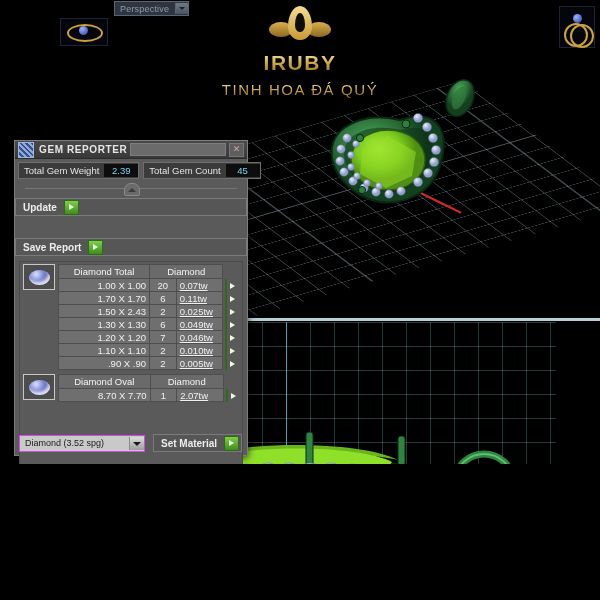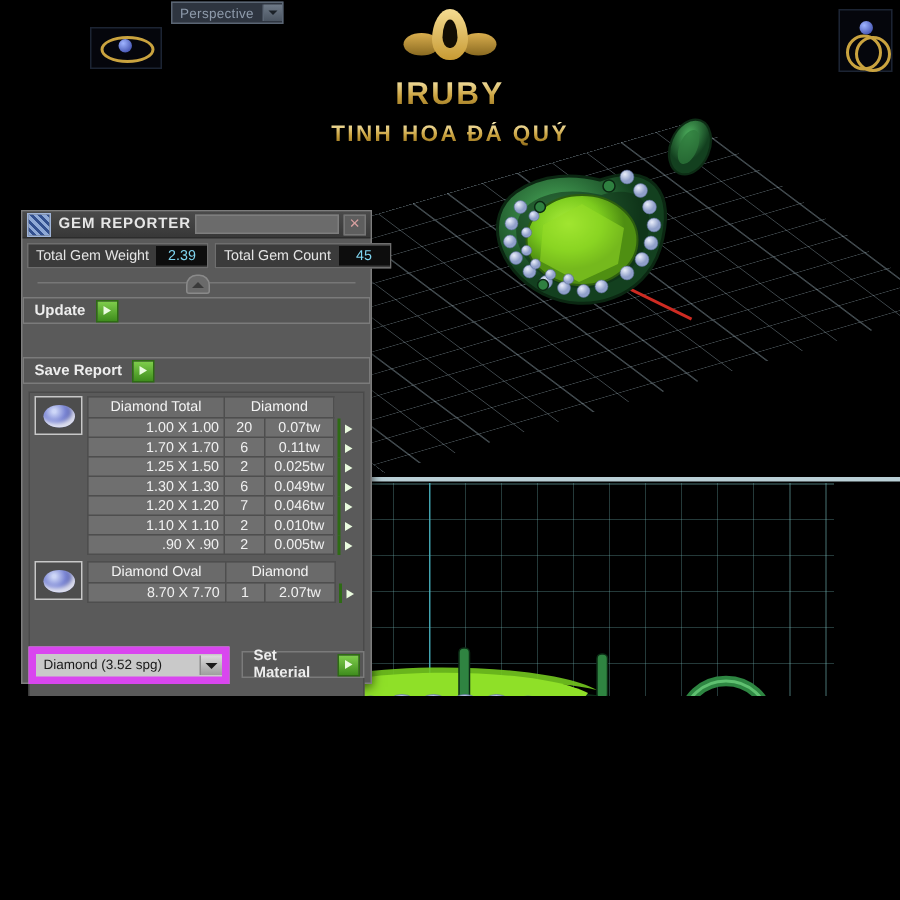--- a/index.html
+++ b/index.html
@@ -44,21 +44,21 @@
   .flame .wing{position:absolute;top:16px;width:24px;height:15px;border-radius:50%;
     background:linear-gradient(#d9ae4e,#8a6a21);}
   .flame .wl{left:0;} .flame .wr{right:0;}
   .flame .core{position:absolute;left:19px;top:0;width:24px;height:34px;
     background:linear-gradient(#f5dc92,#c79a33);border-radius:50% 50% 48% 48%/60% 60% 40% 40%;}
   .flame .inner{position:absolute;left:26px;top:7px;width:10px;height:19px;background:#120d03;
     border-radius:50% 50% 45% 45%/62% 62% 38% 38%;}
   #brand .name{font-size:21px;font-weight:bold;letter-spacing:1.5px;margin-top:1px;
     background:linear-gradient(#fdf0bc,#caa23f 55%,#8d6a1c);-webkit-background-clip:text;
     background-clip:text;color:transparent;}
-  #brand .tagline{font-size:15px;font-weight:bold;letter-spacing:1.6px;margin-top:6px;
+  #brand .tagline{font-size:15px;font-weight:normal;letter-spacing:1.6px;margin-top:6px;
     background:linear-gradient(#fcefba,#c8a03c 55%,#8a6719);-webkit-background-clip:text;
     background-clip:text;color:transparent;}
 
   
   .thumb{position:absolute;background:#05060c;border:1px solid #1c2433;}
   #thumb-tl{left:60px;top:18px;width:46px;height:26px;}
   #thumb-tr{left:559px;top:6px;width:34px;height:40px;}
   .ring-o{position:absolute;border:2px solid #caa33f;border-radius:50%;}
   .gem-blue{position:absolute;background:radial-gradient(circle at 35% 32%,#9fb4ff,#2b3a9c);border-radius:50%;}
 
@@ -103,28 +103,28 @@
     display:flex;align-items:center;justify-content:center;}
   .gemicon i{display:block;width:21px;height:15px;border-radius:50%;
     background:radial-gradient(circle at 34% 28%,#cdd6f7 6%,#7b86d4 42%,#2f3578 100%);
     box-shadow:inset -2px -3px 3px rgba(255,255,255,.8);}
   table{border-collapse:collapse;font-size:9.5px;color:#f0f0f0;}
   th{background:#6a6a6a;border:1px solid #4e4e4e;font-weight:normal;color:#f4f4f4;
      padding:1px 0;font-size:9.5px;}
   td{border:1px solid #4e4e4e;background:#6f6f6f;padding:0 3px;height:12px;}
   td.size{text-align:right;width:86px;}
   td.qty{text-align:center;width:20px;}
-  td.wt{text-align:center;width:40px;}
+  td.wt{text-align:left;width:40px;text-decoration:underline;}
   td.act{border:none;background:transparent;padding:0 0 0 2px;width:14px;}
   td.act .garrow{margin:0;}
   th.c1{width:88px;} th.c2{width:62px;}
 
   .footer{position:absolute;left:0;bottom:0;width:232px;height:24px;display:flex;align-items:center;
     padding:0 4px;box-sizing:border-box;gap:8px;}
-  .select{display:flex;align-items:center;background:#c9c9c9;border:5px solid #d946ef;height:15px;
+  .select{display:flex;align-items:center;background:#c9c9c9;border:1px solid #d946ef;height:15px;
     flex:0 0 auto;width:124px;cursor:pointer;}
   .select .sv{color:#1a1a1a;font-size:9px;padding-left:5px;white-space:nowrap;}
   .select .sb{margin-left:auto;width:14px;height:13px;background:linear-gradient(#dcdcdc,#9e9e9e);
     border-left:1px solid #8c8c8c;position:relative;}
   .select .sb:after{content:"";position:absolute;left:3px;top:5px;border-left:4px solid transparent;
     border-right:4px solid transparent;border-top:4px solid #1a1a1a;}
 
   
   #scale-panel{position:absolute;left:122px;top:578px;width:86px;height:22px;
     background:#a9cbe6;border:1px solid #7fa6c6;display:flex;align-items:center;}
@@ -321,21 +321,21 @@
               <td class="wt">0.07tw</td>
               <td class="act"><span class="garrow"></span></td>
             </tr>
             <tr>
               <td class="size">1.70 X 1.70</td>
               <td class="qty">6</td>
               <td class="wt">0.11tw</td>
               <td class="act"><span class="garrow"></span></td>
             </tr>
             <tr>
-              <td class="size">1.25 X 1.50</td>
+              <td class="size">1.50 X 2.43</td>
               <td class="qty">2</td>
               <td class="wt">0.025tw</td>
               <td class="act"><span class="garrow"></span></td>
             </tr>
             <tr>
               <td class="size">1.30 X 1.30</td>
               <td class="qty">6</td>
               <td class="wt">0.049tw</td>
               <td class="act"><span class="garrow"></span></td>
             </tr>

